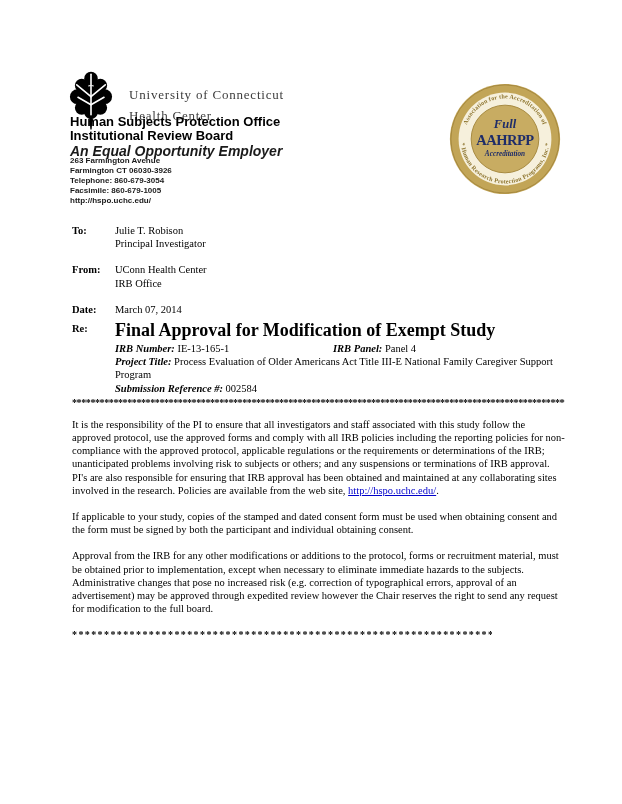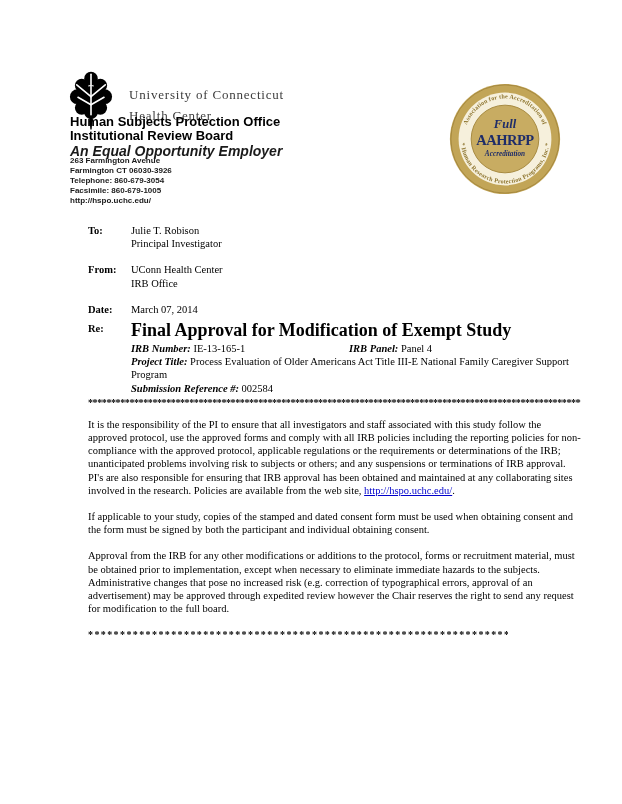--- a/index.html
+++ b/index.html
@@ -30,21 +30,21 @@
   .addr { font-weight:bold; font-size:8px; line-height:10px; color:#1a1a1a; }
 
   .seal { position:absolute; left:447px; top:81px; }
   .ring-text { font-family:"Liberation Serif", serif; font-size:6.3px; font-weight:bold; fill:#8E752F; letter-spacing:0.2px; }
   .seal-full { font-family:"Liberation Serif", serif; font-size:13px; font-weight:bold; font-style:italic; fill:#1F2D69; }
   .seal-aahrpp { font-family:"Liberation Serif", serif; font-size:15px; font-weight:bold; fill:#1F2D69; letter-spacing:-0.5px; }
   .seal-accred { font-family:"Liberation Serif", serif; font-size:7.5px; font-weight:bold; font-style:italic; fill:#1F2D69; }
 
   
   .content {
-    position:absolute; left:88px; top:224px; width:493px;
+    position:absolute; left:72px; top:224px; width:493px;
     font-size:10.5px; line-height:13.2px;
   }
   .memo-row { display:flex; margin-bottom:13px; }
   .memo-row.tight { margin-bottom:6px; }
   .memo-label { width:43px; flex:none; font-weight:bold; }
   .memo-value { flex:1; }
 
   .re-title { font-size:18px; line-height:17px; font-weight:bold; margin-bottom:3px; }
   .detail-line { position:relative; }
   .dl-label { font-weight:bold; font-style:italic; }

